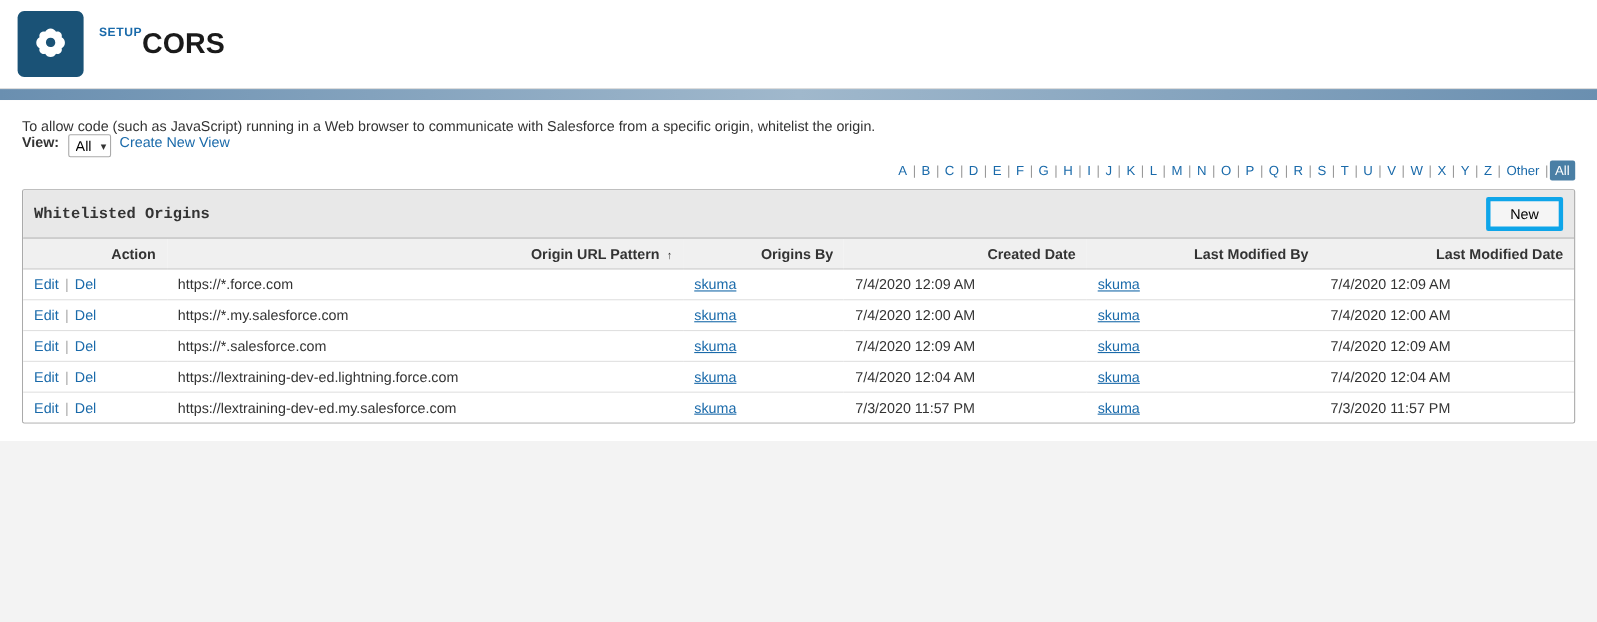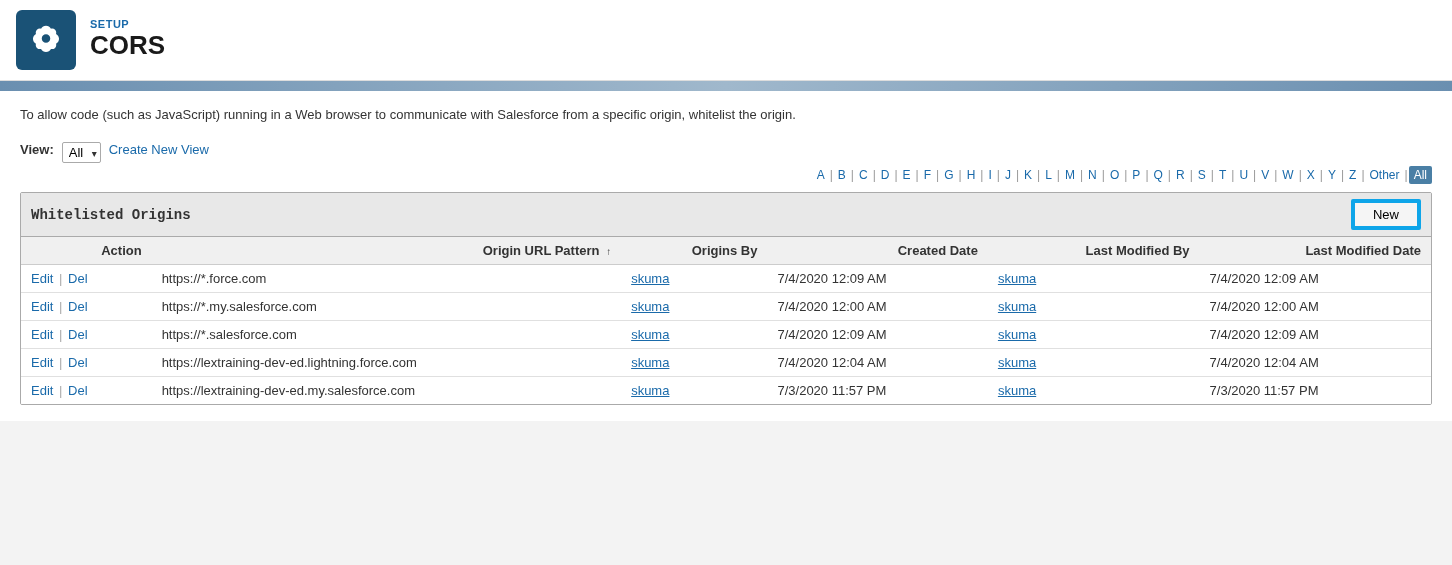--- a/index.html
+++ b/index.html
@@ -18,21 +18,21 @@
       height: 60px;
       background: #1a5276;
       border-radius: 6px;
       display: flex;
       align-items: center;
       justify-content: center;
       margin-right: 14px;
       flex-shrink: 0;
     }
     .header-icon svg { width: 34px; height: 34px; fill: white; }
-    .header-text { display: flex; flex-direction: column; }
+    .header-text { display: flex; }
     .header-setup {
       font-size: 11px;
       color: #1a6aaa;
       font-weight: bold;
       text-transform: uppercase;
       letter-spacing: 0.5px;
     }
     .header-title {
       font-size: 26px;
       font-weight: bold;
@@ -46,21 +46,21 @@
       background: linear-gradient(to right, #6a8fb0, #a0b8cc, #6a8fb0);
     }
 
     
     .content {
       background: #fff;
       padding: 16px 20px;
     }
 
     .description-1 { margin-bottom: 12px; font-size: 13px; }
-    .description-2 { margin-bottom: 20px; font-size: 13px; }
+    .description-2 { font-size: 13px; }
 
     
     .view-row {
       display: flex;
       margin-bottom: 3px;
       gap: 8px;
     }
     .view-label { font-size: 13px; font-weight: bold; }
     .view-select {
       border: 1px solid #aaa;

